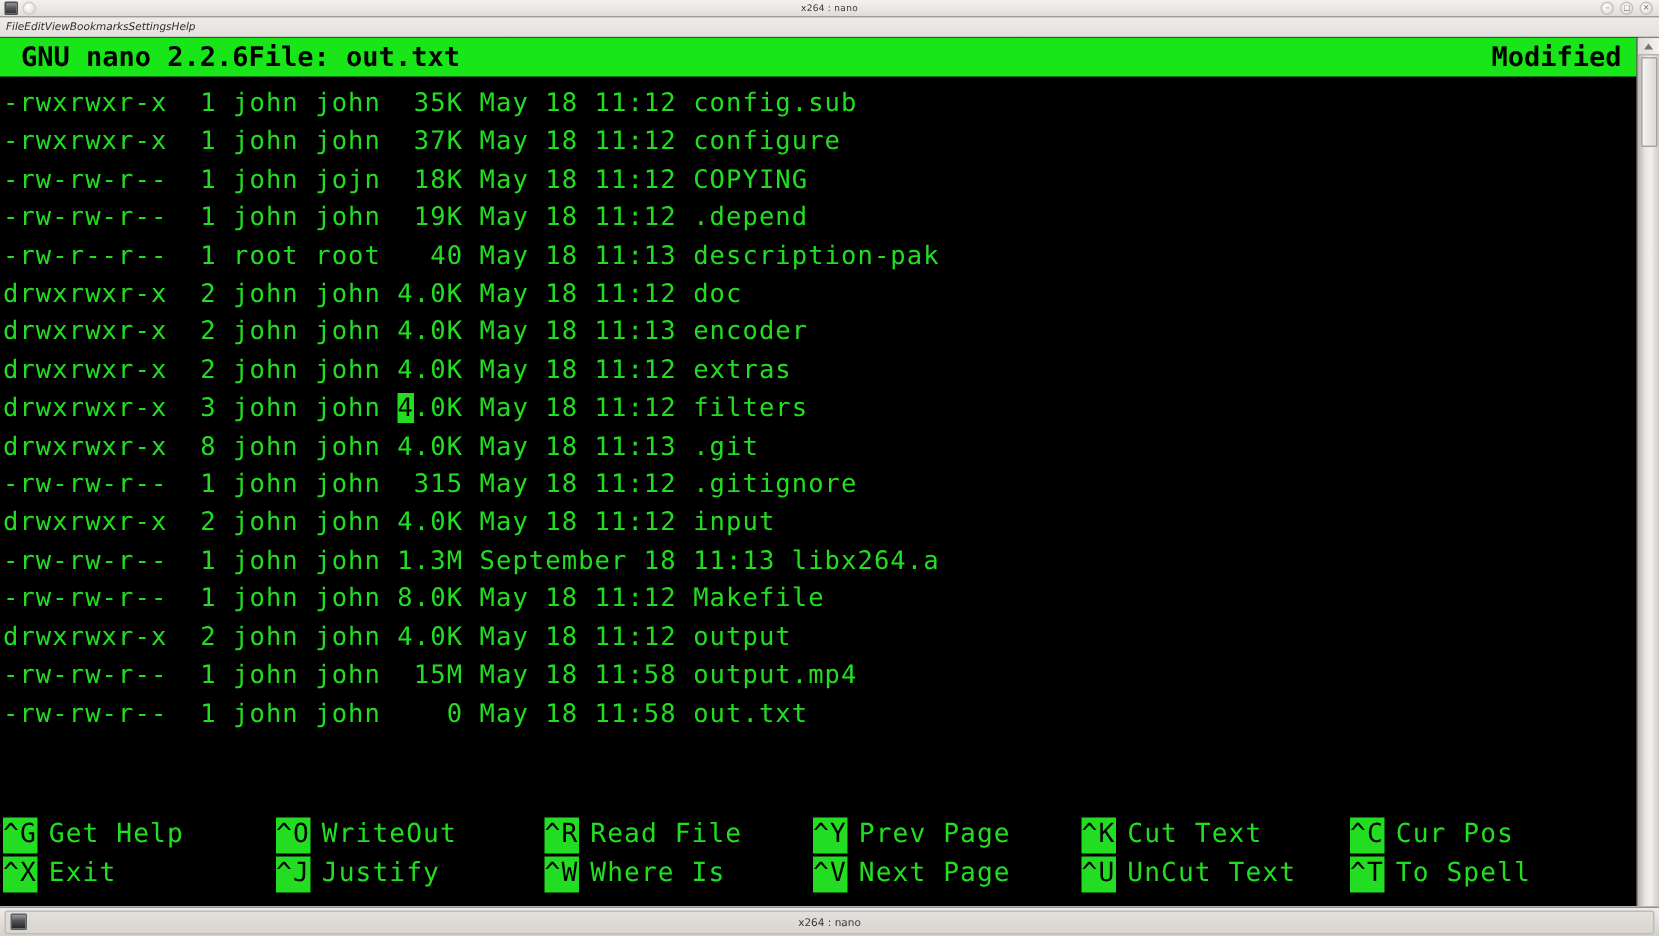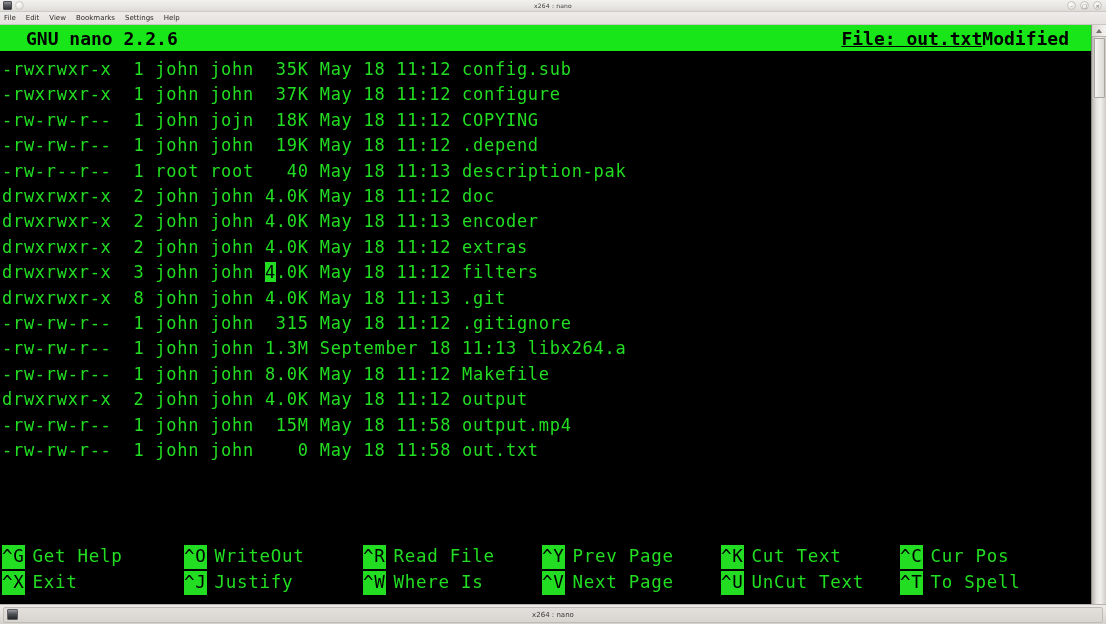--- a/index.html
+++ b/index.html
@@ -85,22 +85,23 @@
   }
 
   
   .menubar {
     height: 13px;
     background: linear-gradient(to bottom, #eeecea 0%, #e4e1de 100%);
     border-bottom: 1px solid #c9c6c1;
     display: flex;
     align-items: center;
     padding-left: 4px;
-    gap: 10px;
-    flex: 0 0 auto;
+    gap: 0;
+    flex: 0 0 auto;
+    font-style: italic;
   }
   .menu-item {
     font-family: "DejaVu Sans", sans-serif;
     font-size: 7px;
     color: #2e2e2e;
     line-height: 1;
     cursor: default;
     white-space: nowrap;
   }
 
@@ -124,24 +125,24 @@
     background: #19e619;
     color: #000000;
     height: 26px;
     display: flex;
     align-items: center;
     font-family: "DejaVu Sans Mono", monospace;
     font-size: 18px;
     font-weight: bold;
     letter-spacing: 0px;
     flex: 0 0 auto;
-    padding: 0 16px;
+    padding: 0 4px;
   }
   .nh-version { flex: 0 0 auto; padding-left: 10px; }
-  .nh-file { flex: 1 1 auto; text-align: right; text-decoration: underline; }
+  .nh-file { flex: 1 1 auto; text-align: left; }
   .nh-status { flex: 0 0 auto; padding-right: 6px; text-align: center; }
 
   .nano-body {
     flex: 1 1 auto;
     padding: 6px 0 0 2px;
     overflow: hidden;
   }
   .file-line {
     font-family: "DejaVu Sans Mono", monospace;
     font-size: 17px;
@@ -308,20 +309,21 @@
           <div class="file-line">-rwxrwxr-x  1 john john  37K May 18 11:12 configure</div>
           <div class="file-line">-rw-rw-r--  1 john jojn  18K May 18 11:12 COPYING</div>
           <div class="file-line">-rw-rw-r--  1 john john  19K May 18 11:12 .depend</div>
           <div class="file-line">-rw-r--r--  1 root root   40 May 18 11:13 description-pak</div>
           <div class="file-line">drwxrwxr-x  2 john john 4.0K May 18 11:12 doc</div>
           <div class="file-line">drwxrwxr-x  2 john john 4.0K May 18 11:13 encoder</div>
           <div class="file-line">drwxrwxr-x  2 john john 4.0K May 18 11:12 extras</div>
           <div class="file-line">drwxrwxr-x  3 john john <span class="cursor-cell">4</span>.0K May 18 11:12 filters</div>
           <div class="file-line">drwxrwxr-x  8 john john 4.0K May 18 11:13 .git</div>
           <div class="file-line">-rw-rw-r--  1 john john  315 May 18 11:12 .gitignore</div>
+          <div class="file-line">drwxrwxr-x  2 john john 4.0K May 18 11:12 input</div>
           <div class="file-line">-rw-rw-r--  1 john john 1.3M September 18 11:13 libx264.a</div>
           <div class="file-line">-rw-rw-r--  1 john john 8.0K May 18 11:12 Makefile</div>
           <div class="file-line">drwxrwxr-x  2 john john 4.0K May 18 11:12 output</div>
           <div class="file-line">-rw-rw-r--  1 john john  15M May 18 11:58 output.mp4</div>
           <div class="file-line">-rw-rw-r--  1 john john    0 May 18 11:58 out.txt</div>
         </div>
 
       <div class="nano-help">
         <div class="help-row" id="help-row-1">
             <div class="help-cell hc-0"><span class="help-key">^G</span><span>Get Help</span></div>

